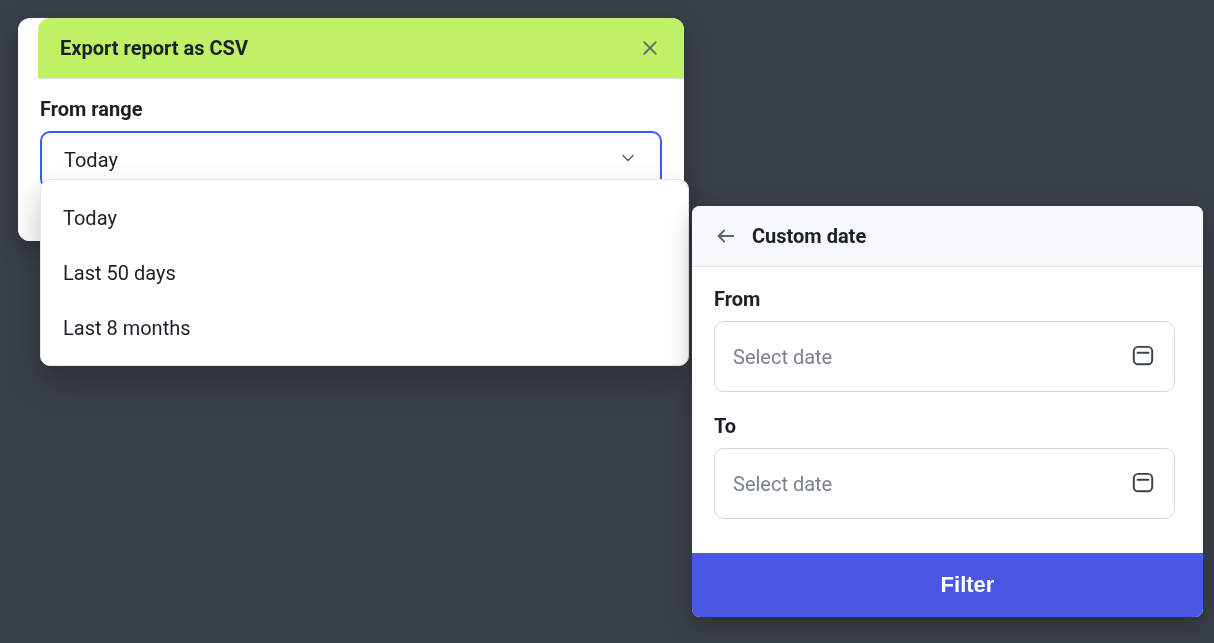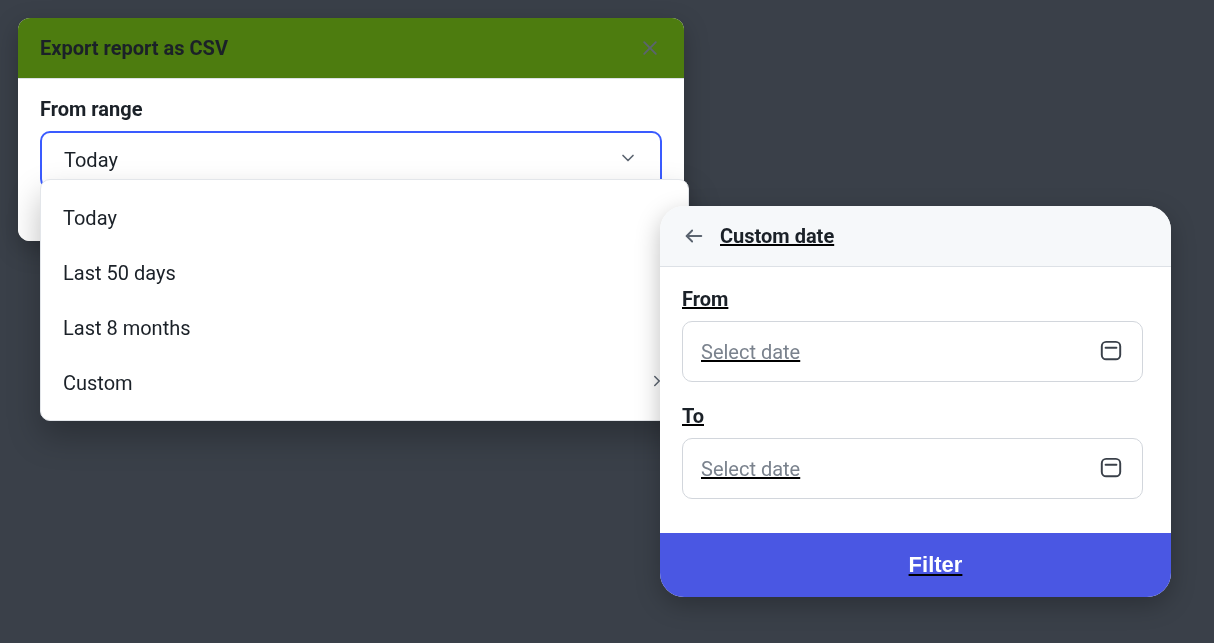--- a/index.html
+++ b/index.html
@@ -24,23 +24,24 @@
       background: #fff;
       border-radius: 12px;
       box-shadow: 0 8px 24px rgba(0,0,0,0.25);
       overflow: visible;
     }
     .export-header {
       display: flex;
       align-items: center;
       justify-content: space-between;
       padding: 18px 22px;
-      background: #4d7c0f;
+      background: #bef264;
       border-bottom: 1px solid #dde1e6;
       border-radius: 12px 12px 0 0;
+      margin-left: 20px;
     }
     .export-title {
       font-size: 20px;
       font-weight: 700;
       color: #1b2128;
     }
     .close-btn {
       width: 24px;
       height: 24px;
       display: flex;
@@ -116,29 +117,28 @@
       width: 160px;
       height: 24px;
       background: #4a57e3;
       border-radius: 10px 10px 0 0;
       z-index: 5;
     }
 
     
     .custom-modal {
       position: absolute;
-      left: 660px;
+      left: 692px;
       top: 206px;
       width: 511px;
       background: #fff;
-      border-radius: 24px;
+      border-radius: 8px;
       box-shadow: 0 8px 24px rgba(0,0,0,0.25);
       overflow: hidden;
       z-index: 30;
-      text-decoration: underline;
     }
     .custom-header {
       display: flex;
       align-items: center;
       gap: 14px;
       padding: 18px 22px;
       background: #f6f8fa;
       border-bottom: 1px solid #dde1e6;
     }
     .back-btn {
@@ -159,21 +159,21 @@
       padding: 20px 28px 26px 22px;
     }
     .field-group {
       margin-bottom: 22px;
     }
     .date-input {
       display: flex;
       align-items: center;
       justify-content: space-between;
       width: 100%;
-      height: 61px;
+      height: 71px;
       padding: 0 18px;
       border: 1px solid #d2d6dc;
       border-radius: 10px;
       background: #fff;
       cursor: pointer;
     }
     .date-placeholder {
       font-size: 20px;
       color: #7a828d;
     }
@@ -226,28 +226,20 @@
 
     <div class="dropdown-panel">
       <div class="dropdown-item">
         <span>Today</span>
       </div>
       <div class="dropdown-item">
         <span>Last 50 days</span>
       </div>
       <div class="dropdown-item">
         <span>Last 8 months</span>
-      </div>
-      <div class="dropdown-item">
-        <span>Custom</span>
-        <span class="chevron-right">
-          <svg width="18" height="18" viewBox="0 0 24 24" fill="none" stroke="currentColor" stroke-width="2" stroke-linecap="round" stroke-linejoin="round">
-            <polyline points="9 6 15 12 9 18"></polyline>
-          </svg>
-        </span>
       </div>
     </div>
 
   </div>
 </div>
 
 <div class="custom-modal">
 
   <div class="custom-header">
     <div class="back-btn">

